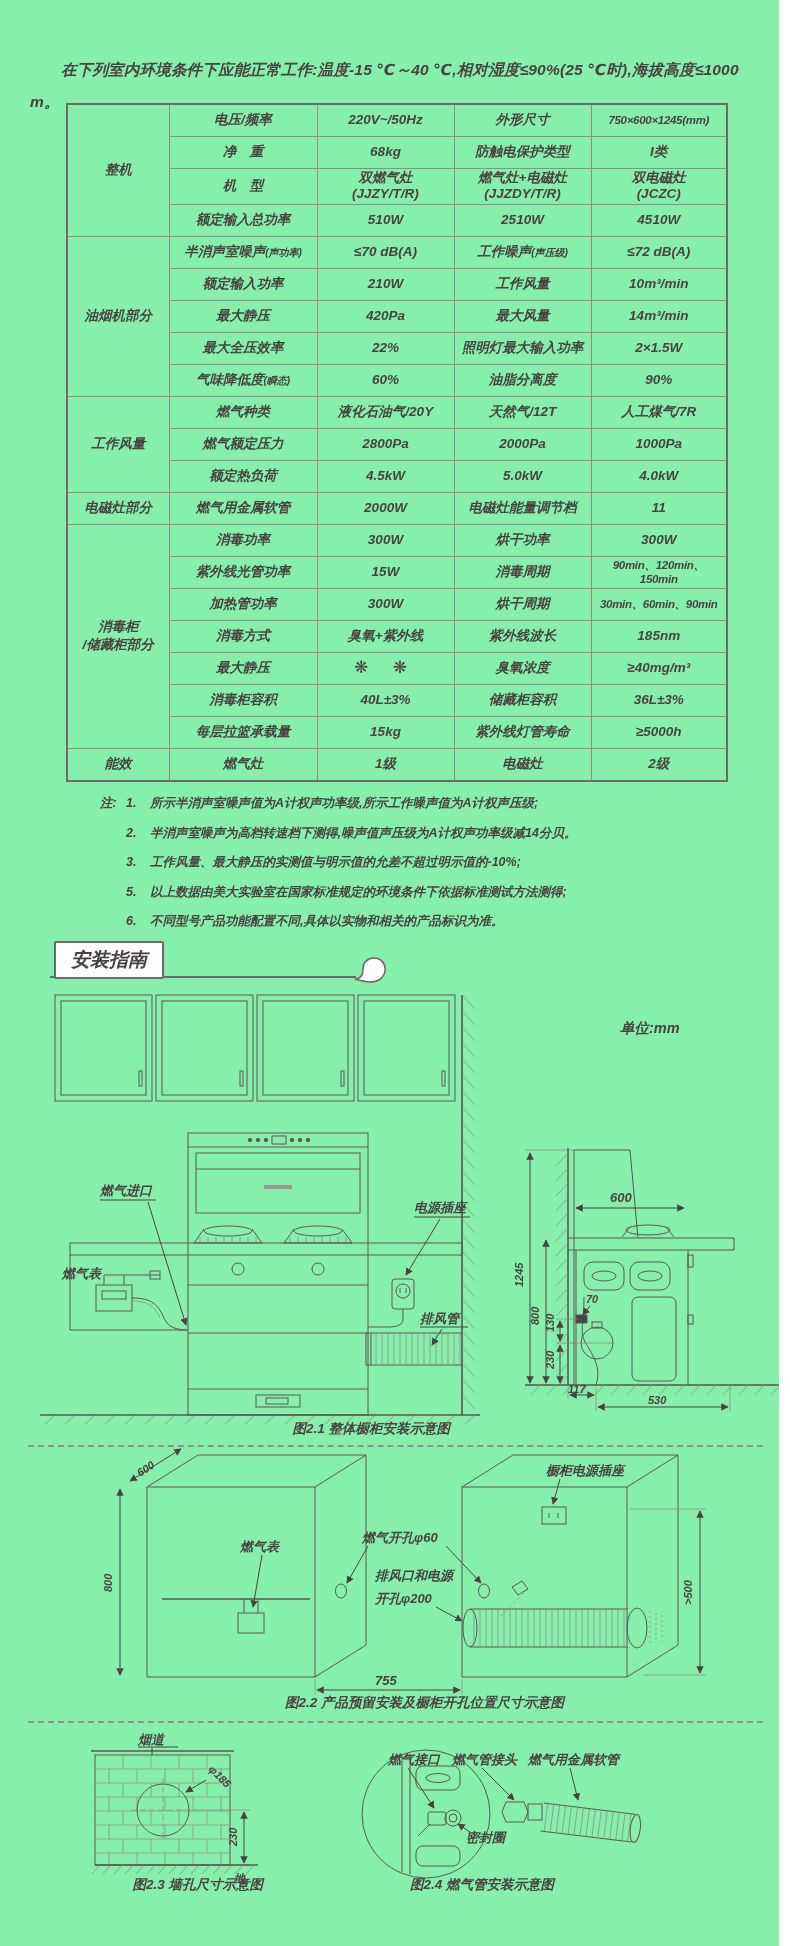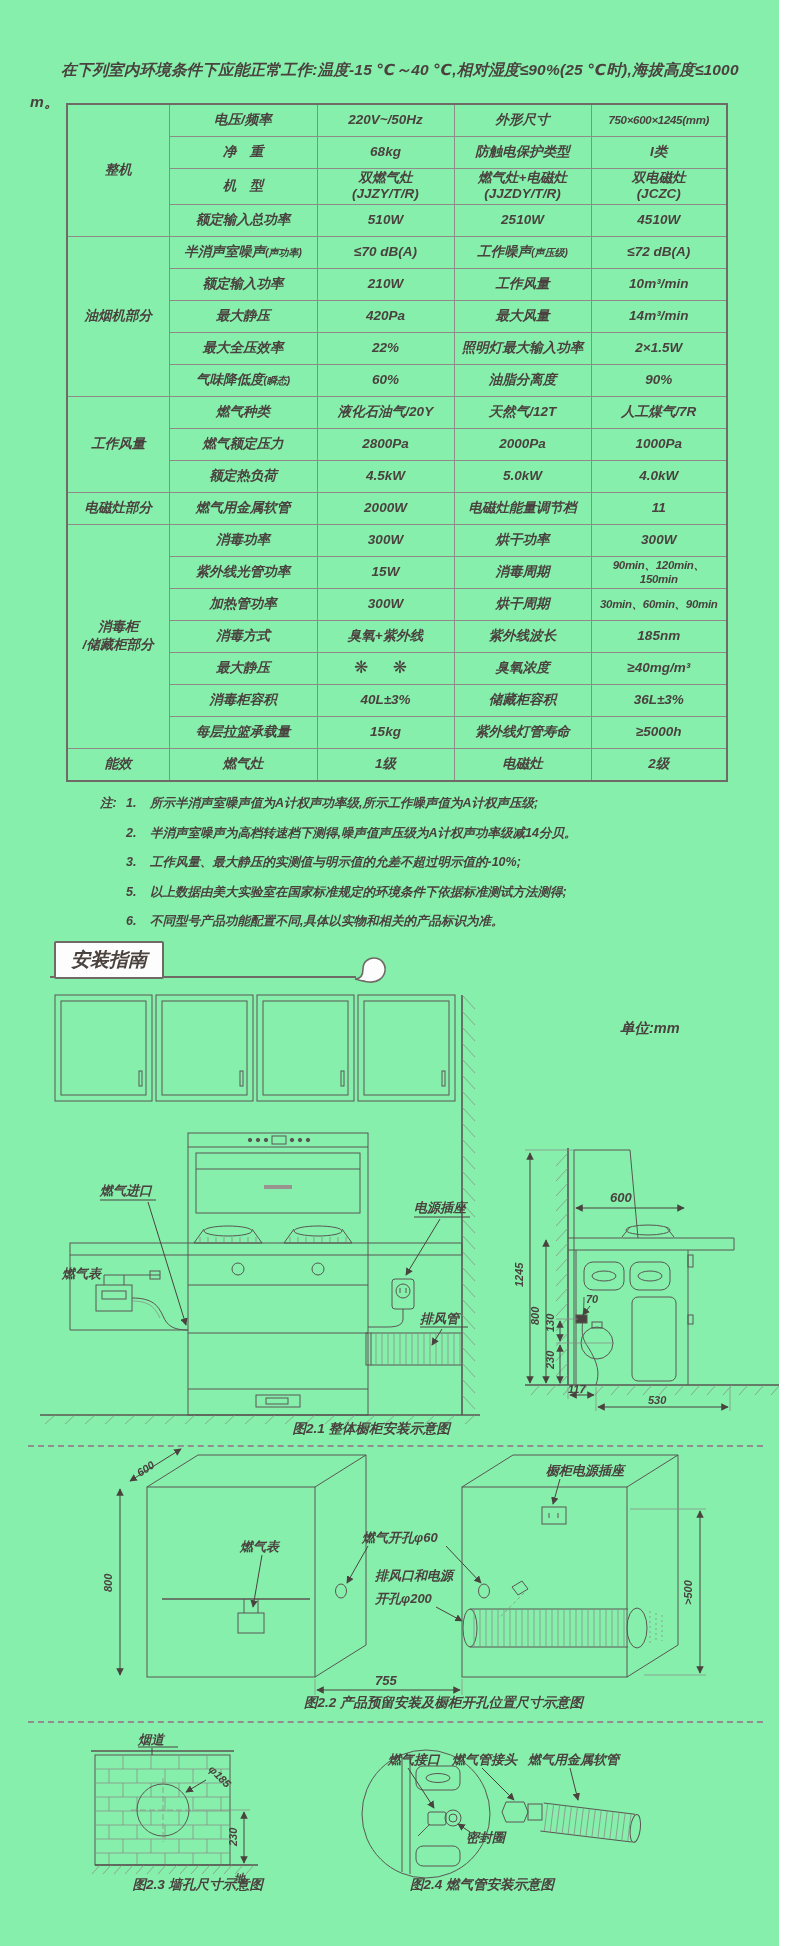--- a/index.html
+++ b/index.html
@@ -423,21 +423,21 @@
     <line class="thin" x1="630" y1="62" x2="706" y2="62"></line>
     <line class="thin" x1="644" y1="228" x2="706" y2="228"></line>
     <line class="dim" x1="700" y1="64" x2="700" y2="226" marker-start="url(#ar2)" marker-end="url(#ar2)"></line>
     <text class="sm" transform="rotate(-90 692 158)" x="692" y="158">&gt;500</text>
 
     <line class="thin" x1="315" y1="232" x2="315" y2="248"></line>
     <line class="thin" x1="462" y1="232" x2="462" y2="248"></line>
     <line class="dim" x1="317" y1="243" x2="460" y2="243" marker-start="url(#ar2)" marker-end="url(#ar2)"></line>
     <text x="375" y="238">755</text>
   </svg>
-  <div class="caption" style="left:223px;top:1694px;width:360px">图2.2 产品预留安装及橱柜开孔位置尺寸示意图</div>
+  <div class="caption" style="left:204px;top:1694px;width:360px">图2.2 产品预留安装及橱柜开孔位置尺寸示意图</div>
 
   <div class="dashed" style="top:1721px"></div>
 
   <svg style="top:1728px" width="790" height="175" viewBox="0 0 790 175">
     <defs>
       <marker id="ar3" viewBox="0 0 10 10" refX="9" refY="5" markerWidth="7.5" markerHeight="7.5" orient="auto-start-reverse">
         <path d="M0,0 L10,5 L0,10 Z" fill="#4a423e"></path>
       </marker>
     </defs>
 

